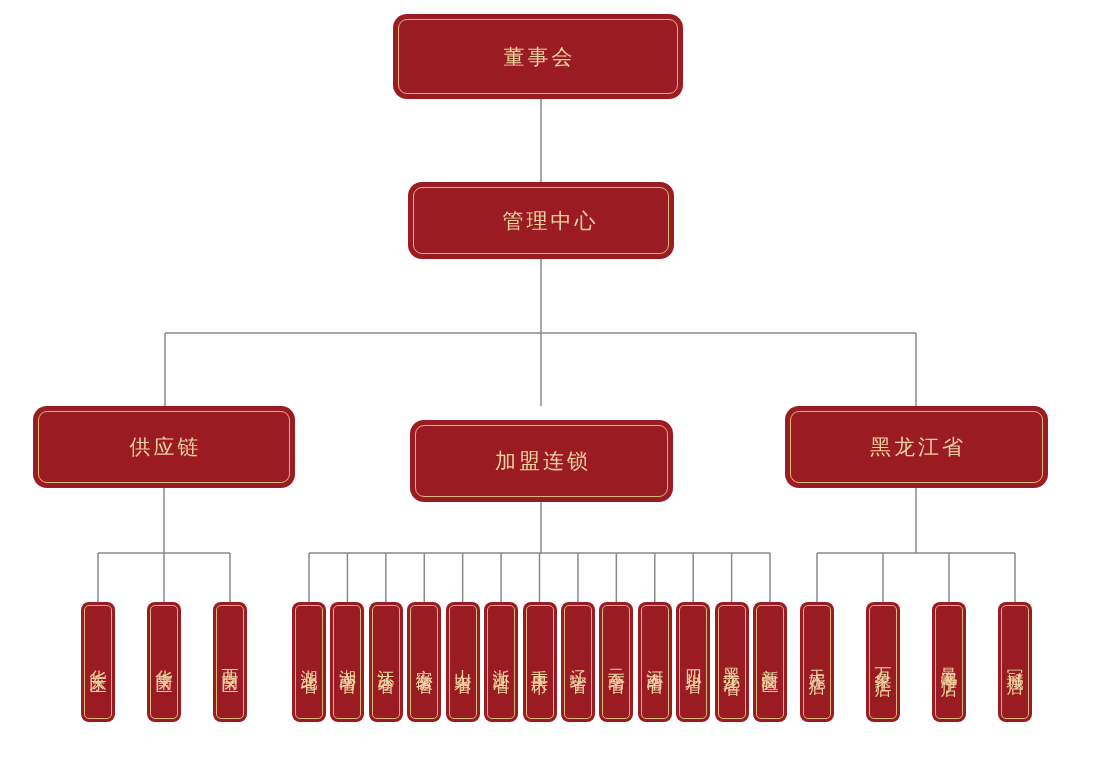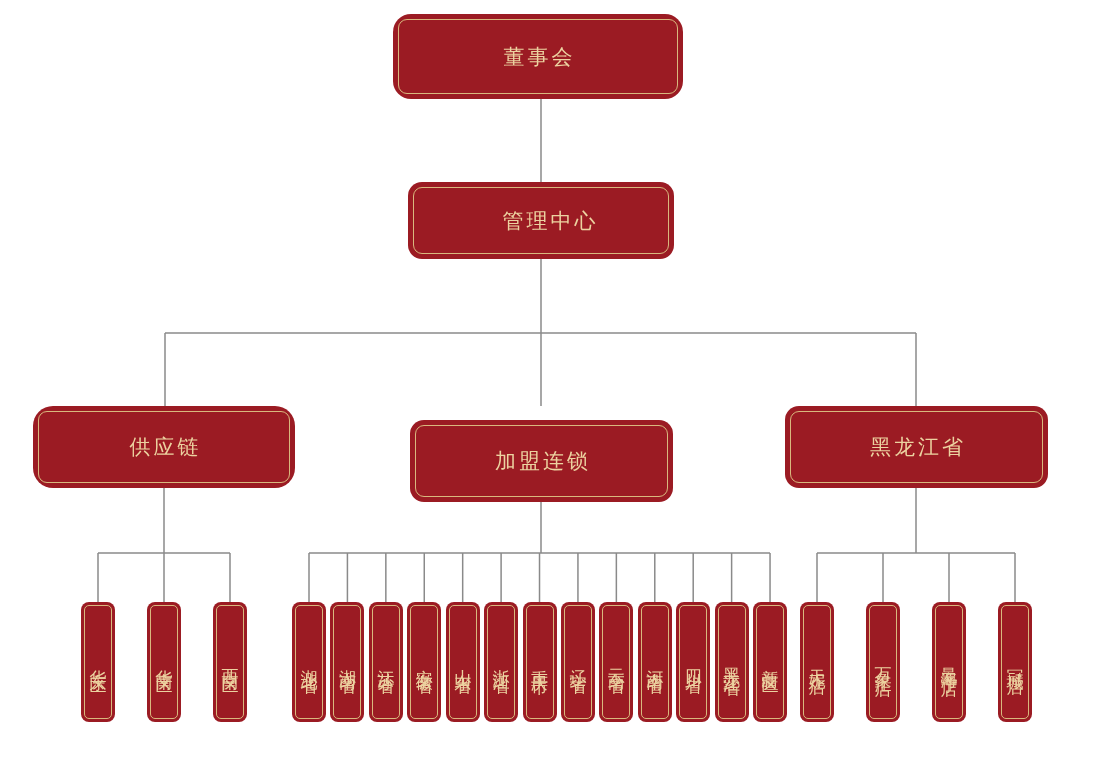--- a/index.html
+++ b/index.html
@@ -79,29 +79,29 @@
       <line x1="731.62" y1="553" x2="731.62" y2="602"></line>
       <line x1="770.04" y1="553" x2="770.04" y2="602"></line>
       <line x1="916" y1="488" x2="916" y2="553"></line>
       <line x1="817" y1="553" x2="1015" y2="553"></line>
       <line x1="817" y1="553" x2="817" y2="602"></line>
       <line x1="883" y1="553" x2="883" y2="602"></line>
       <line x1="949" y1="553" x2="949" y2="602"></line>
       <line x1="1015" y1="553" x2="1015" y2="602"></line>
     </svg>
 
-  <div class="node" style="left:393px;top:14px;width:290px;height:85px;border-radius:18px;">
+  <div class="node" style="left:393px;top:14px;width:290px;height:85px;">
     <span class="label">董事会</span>
   </div>
 
   <div class="node" style="left:408px;top:182px;width:266px;height:77px;padding-left:16px;">
     <span class="label">管理中心</span>
   </div>
 
-  <div class="node" style="left:33px;top:406px;width:262px;height:82px;border-radius:20px;">
+  <div class="node" style="left:33px;top:406px;width:262px;height:82px;">
     <span class="label">供应链</span>
   </div>
 
   <div class="node" style="left:410px;top:420px;width:263px;height:82px;">
     <span class="label">加盟连锁</span>
   </div>
 
   <div class="node" style="left:785px;top:406px;width:263px;height:82px;">
     <span class="label">黑龙江省</span>
   </div>

